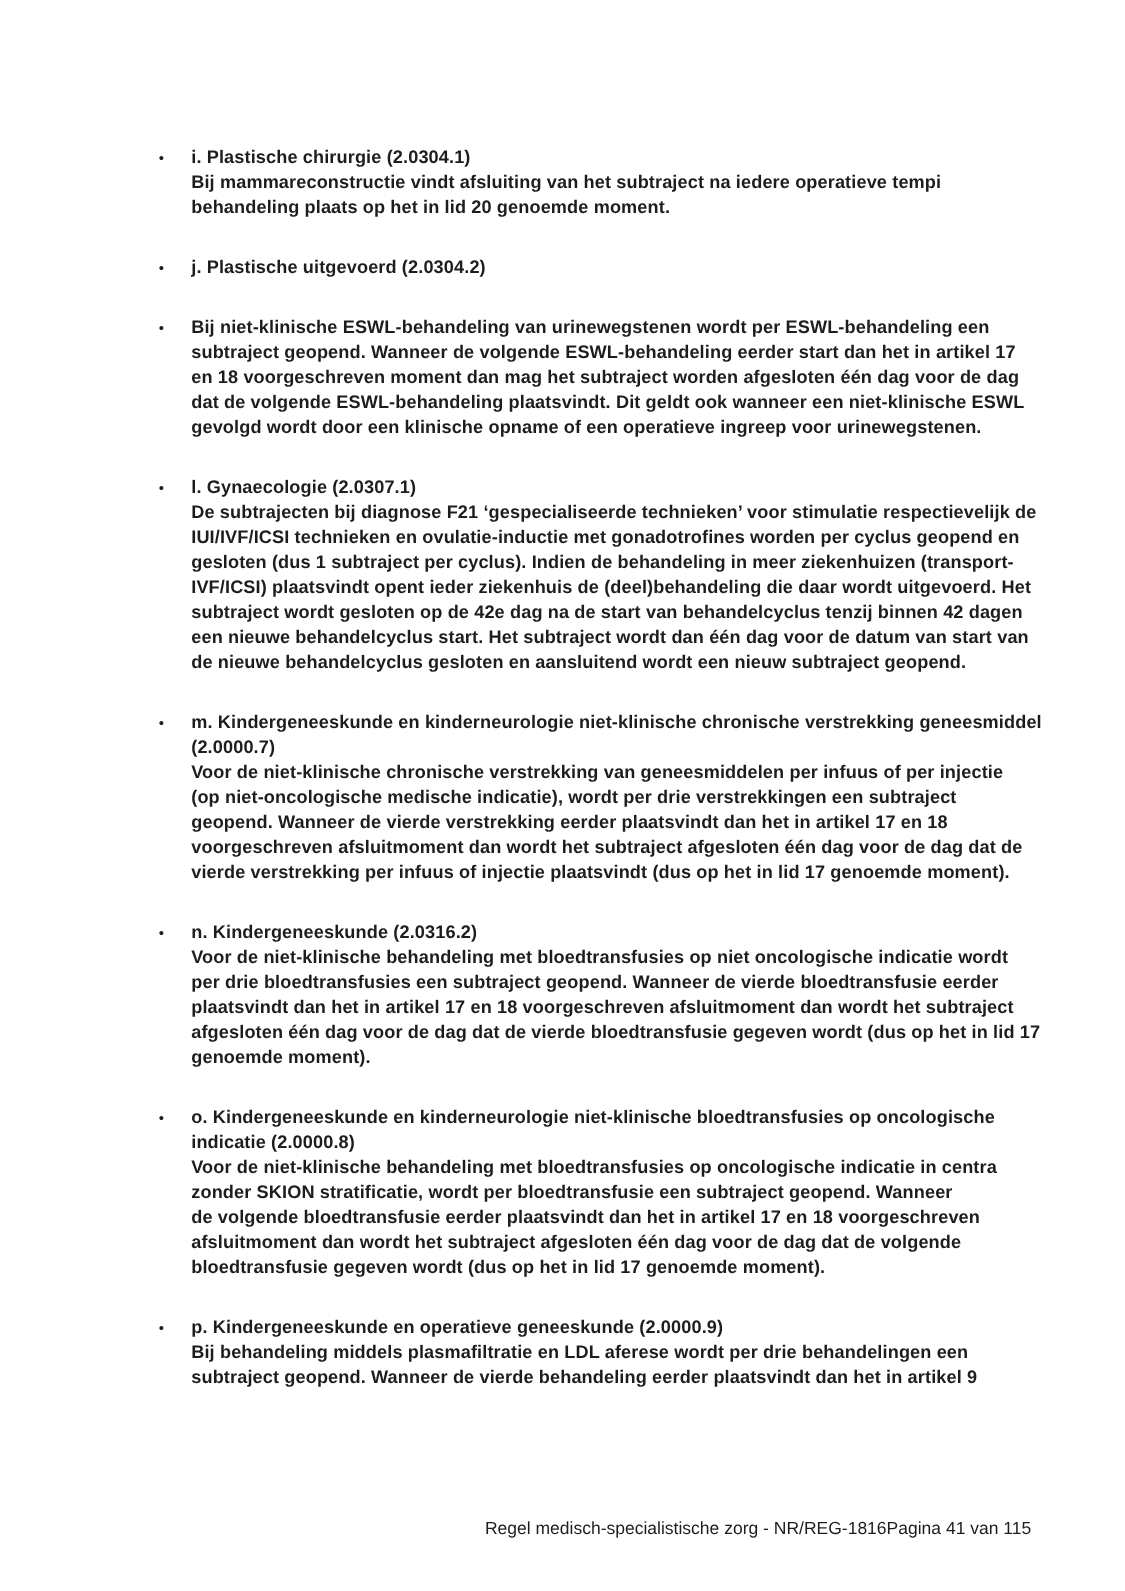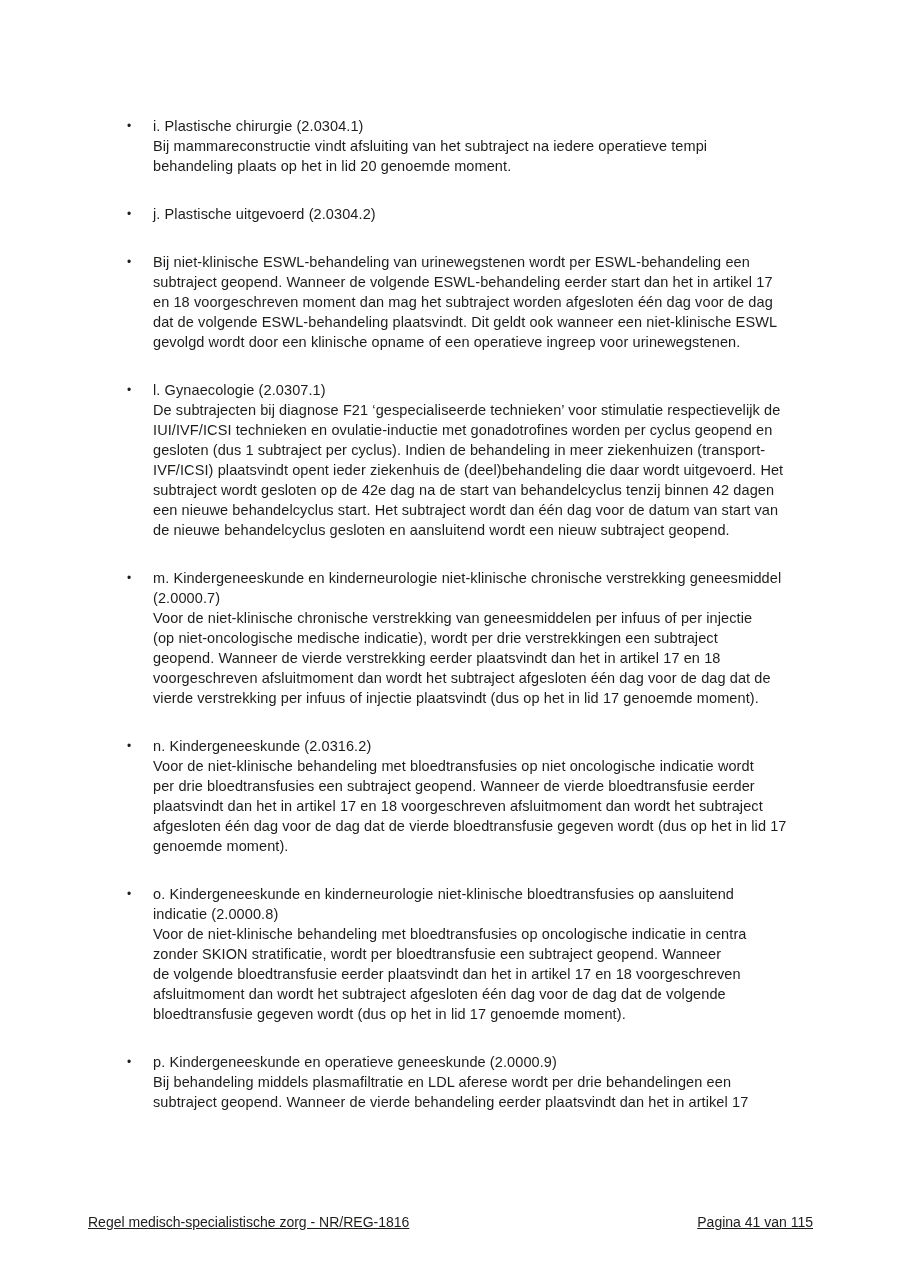--- a/index.html
+++ b/index.html
@@ -32,35 +32,35 @@
     width: 26px;
     font-size: 12px;
     line-height: 20px;
     color: #1d1d1b;
   }
   .section-text {
     flex: 1 1 auto;
     font-size: 14.5px;
     line-height: 20px;
     letter-spacing: 0.1px;
+    font-weight: bold;
   }
   .heading, .body-text {
     white-space: pre-line;
   }
   .footer {
     position: absolute;
     left: 88px;
-    right: 87px;
+    right: 75px;
     top: 1213px;
     display: flex;
-    justify-content: space-between;
+    justify-content: flex-end;
     font-size: 14px;
     line-height: 18px;
     color: #1d1d1b;
-    text-decoration: underline;
   }
 </style>
 </head>
 <body>
 
 <div class="page">
 
   <div class="content">
 
     <div class="section">
@@ -125,36 +125,36 @@
 per drie bloedtransfusies een subtraject geopend. Wanneer de vierde bloedtransfusie eerder
 plaatsvindt dan het in artikel 17 en 18 voorgeschreven afsluitmoment dan wordt het subtraject
 afgesloten één dag voor de dag dat de vierde bloedtransfusie gegeven wordt (dus op het in lid 17
 genoemde moment).</div>
       </div>
     </div>
 
     <div class="section">
       <span class="bullet">•</span>
       <div class="section-text">
-        <div class="heading">o. Kindergeneeskunde en kinderneurologie niet-klinische bloedtransfusies op aansluitend
+        <div class="heading">o. Kindergeneeskunde en kinderneurologie niet-klinische bloedtransfusies op oncologische
 indicatie (2.0000.8)</div>
         <div class="body-text">Voor de niet-klinische behandeling met bloedtransfusies op oncologische indicatie in centra
 zonder SKION stratificatie, wordt per bloedtransfusie een subtraject geopend. Wanneer
 de volgende bloedtransfusie eerder plaatsvindt dan het in artikel 17 en 18 voorgeschreven
 afsluitmoment dan wordt het subtraject afgesloten één dag voor de dag dat de volgende
 bloedtransfusie gegeven wordt (dus op het in lid 17 genoemde moment).</div>
       </div>
     </div>
 
     <div class="section">
       <span class="bullet">•</span>
       <div class="section-text">
         <div class="heading">p. Kindergeneeskunde en operatieve geneeskunde (2.0000.9)</div>
         <div class="body-text">Bij behandeling middels plasmafiltratie en LDL aferese wordt per drie behandelingen een
-subtraject geopend. Wanneer de vierde behandeling eerder plaatsvindt dan het in artikel 17</div>
+subtraject geopend. Wanneer de vierde behandeling eerder plaatsvindt dan het in artikel 9</div>
       </div>
     </div>
 
   </div>
 
   <div class="footer">
     <span>Regel medisch-specialistische zorg - NR/REG-1816</span>
     <span>Pagina 41 van 115</span>
   </div>
 

